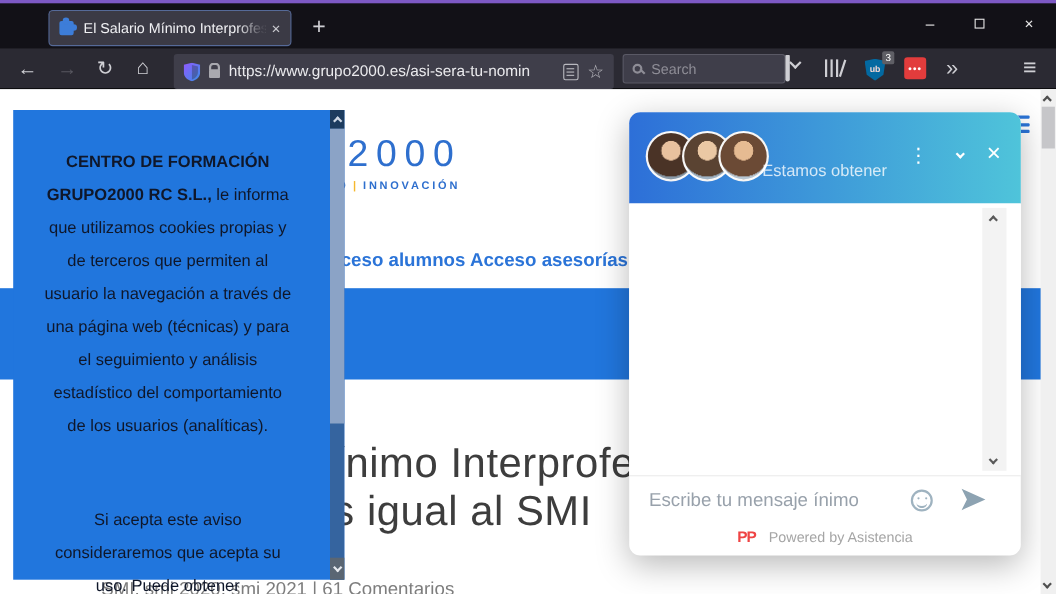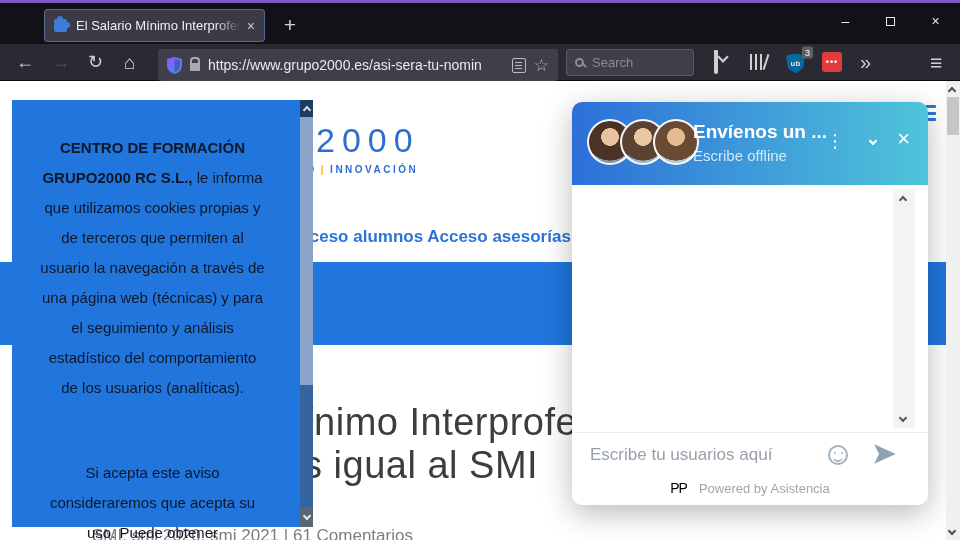--- a/index.html
+++ b/index.html
@@ -26,21 +26,21 @@
   .dim{color:#57565f}
   .urlbar{position:absolute;left:158px;top:5px;width:400px;height:27px;background:#3f3e4a;border-radius:3px;display:flex;align-items:center;padding:16px 9px;gap:8px}
   .url-text-wrap{position:relative;flex:1;overflow:hidden;white-space:nowrap}
   .url-text{font-size:14px;color:#eaeaed}
   .url-fade{position:absolute;right:0;top:0;width:24px;height:100%;background:linear-gradient(90deg,rgba(63,62,74,0),#3f3e4a)}
   .lock{width:10px;height:8px;background:#a9a9af;border-radius:1px;position:relative;margin-top:4px;flex:0 0 auto}
   .lock::before{content:"";position:absolute;width:6px;height:5px;border:2px solid #a9a9af;border-bottom:none;border-radius:4px 4px 0 0;top:-6px;left:0}
   .reader{width:14px;height:15px;border:1.5px solid #b9b9bf;border-radius:2px;position:relative;flex:0 0 auto}
   .reader::before{content:"";position:absolute;left:2px;top:3px;width:7px;height:1.5px;background:#b9b9bf;box-shadow:0 3px 0 #b9b9bf,0 6px 0 #b9b9bf}
   .star{color:#b9b9bf;font-size:17px;flex:0 0 auto}
-  .searchbar{position:absolute;left:566px;top:5px;width:128px;height:27px;background:#3f3e4a;border:1px solid #5a5965;border-radius:3px;display:flex;align-items:center;padding:0 8px;gap:8px}
+  .searchbar{position:absolute;left:566px;top:5px;width:148px;height:27px;background:#3f3e4a;border:1px solid #5a5965;border-radius:3px;display:flex;align-items:center;padding:0 8px;gap:8px}
   .mag{width:9px;height:9px;border:2px solid #8e8d96;border-radius:50%;position:relative;flex:0 0 auto}
   .mag::after{content:"";position:absolute;width:6px;height:2px;background:#8e8d96;transform:rotate(45deg);right:-5px;bottom:-1px}
   .search-ph{font-size:13px;color:#8e8d96}
   .pocket{width:17px;height:16px;border:2px solid #cfcfd4;border-radius:3px 3px 8px 8px;position:relative}
   .pocket::after{content:"";width:6px;height:6px;border-right:2px solid #cfcfd4;border-bottom:2px solid #cfcfd4;position:absolute;left:3px;top:1px;transform:rotate(45deg)}
   .library{display:flex;gap:3px;align-items:flex-end;height:16px}
   .library i{display:block;width:2px;height:16px;background:#cfcfd4}
   .library i:last-child{transform:rotate(18deg)}
   .ublock{width:19px;height:20px;background:#0369a1;clip-path:polygon(50% 0,100% 10%,90% 72%,50% 100%,10% 72%,0 10%);display:flex;align-items:center;justify-content:center;color:#f4d9d6;font-size:8px;font-weight:bold}
   .badge{position:absolute;top:-7px;right:-8px;background:#5f5f66;color:#fff;font-size:9px;padding:0 3px;border-radius:2px;line-height:12px}
@@ -89,21 +89,21 @@
   .chat-scroll{position:absolute;right:13px;top:4px;width:22px;height:239px;background:#f3f3f3;color:#5a5a5a}
   .cs-up{position:absolute;top:5px;left:7px}
   .cs-down{position:absolute;bottom:5px;left:7px}
   .chat-input{position:absolute;left:0;top:330px;width:100%;height:46px;border-top:1px solid #ececec}
   .chat-ph{position:absolute;left:18px;top:12px;font-size:17px;color:#98a1ab}
   .smiley{position:absolute;right:80px;top:12px;width:20px;height:20px;border:2px solid #9fb3c0;border-radius:50%}
   .smiley::before{content:"";position:absolute;width:2px;height:2px;background:#9fb3c0;border-radius:50%;top:5px;left:4px;box-shadow:7px 0 0 #9fb3c0}
   .smiley::after{content:"";position:absolute;width:10px;height:5px;border-bottom:2px solid #9fb3c0;border-radius:0 0 8px 8px;left:3px;top:8px}
   .send{position:absolute;right:30px;top:8px}
   .chat-footer{position:absolute;left:0;top:378px;width:100%;text-align:center;font-size:13px;color:#a5a5a5}
-  .ss-logo{color:#000000;font-weight:normal;font-size:14px;letter-spacing:-1px;margin-right:12px}
+  .ss-logo{color:#ef4444;font-weight:bold;font-size:14px;letter-spacing:-1px;margin-right:12px}
 
   
   .page-scroll{position:absolute;right:0;top:0;width:14px;height:100%;background:#f0f0f0;z-index:50;color:#4f4f4f}
   .ps-up{position:absolute;top:4px;left:3px}
   .ps-thumb{position:absolute;top:16px;left:1px;width:12px;height:38px;background:#c6c6c9}
   .ps-down{position:absolute;bottom:4px;left:3px}
 </style>
 </head>
 <body>
 
@@ -221,34 +221,33 @@
       </div>
     </div>
 
     <div class="chat">
       <div class="chat-header">
         <div class="avatars">
           <span class="avatar av1"></span>
           <span class="avatar av2"></span>
           <span class="avatar av3"></span>
         </div>
-        <div class="chat-title">Envíenos un ...</div>
-        <div class="chat-status">Escribe offline</div>
+        <div class="chat-status">Estamos obtener</div>
         <div class="chat-kebab">⋮</div>
         <div class="chat-min"><span class="chev down" style="border-color:#fff"></span></div>
         <div class="chat-close">×</div>
       </div>
       <div class="chat-body">
         <div class="chat-scroll">
           <span class="chev up cs-up"></span>
           <span class="chev down cs-down"></span>
         </div>
       </div>
       <div class="chat-input">
-        <span class="chat-ph">Escribe tu usuarios aquí</span>
+        <span class="chat-ph">Escribe tu mensaje ínimo</span>
         <span class="smiley"></span>
         <span class="send">
           <svg width="26" height="26" viewBox="0 0 24 24">
               <path d="M2 3 L22 12 L2 21 L6.5 12 Z" fill="#8da3b2"></path>
             </svg>
         </span>
       </div>
       <div class="chat-footer">
         <span class="ss-logo">PP</span><span>Powered by Asistencia</span>
       </div>

